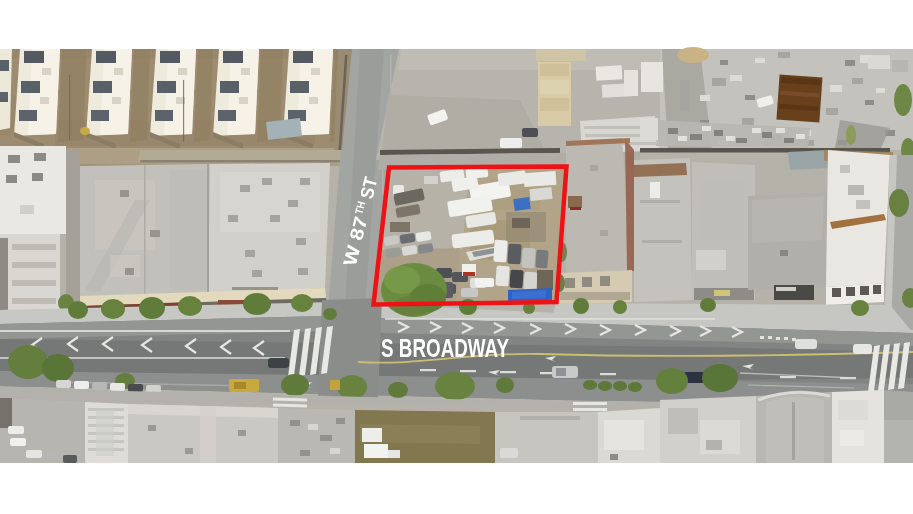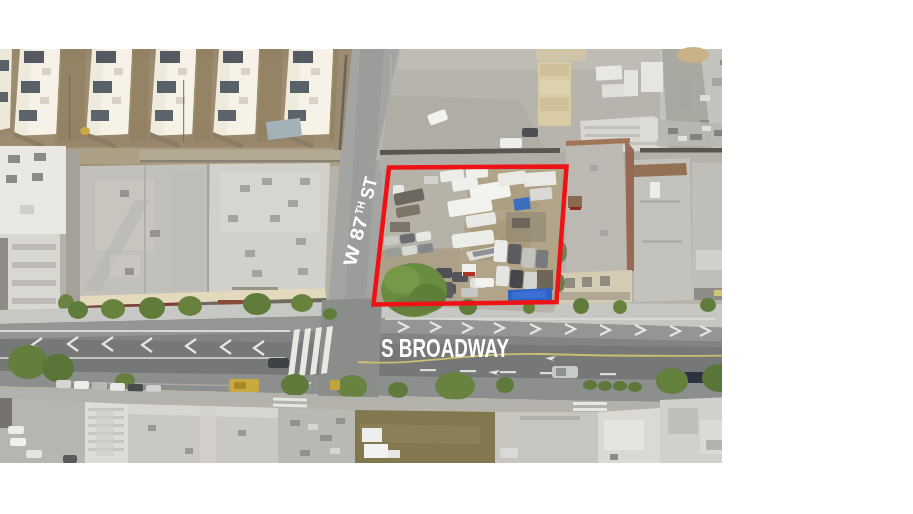--- a/index.html
+++ b/index.html
@@ -1,16 +1,16 @@
 <!DOCTYPE html>
 <html><head>
 <meta charset="utf-8">
 <style>
   html,body{margin:0;padding:0;background:#ffffff;}
-  .page{position:relative;width:722px;height:514px;background:#ffffff;overflow:hidden;
+  .page{position:relative;width:913px;height:514px;background:#ffffff;overflow:hidden;
         font-family:"Liberation Sans", sans-serif;}
 </style>
 </head>
 <body>
 <div class="page">
 <svg width="913" height="514" viewBox="0 0 913 514" xmlns="http://www.w3.org/2000/svg">
 <defs>
   <filter id="soft" x="-5%" y="-5%" width="110%" height="110%">
     <feGaussianBlur stdDeviation="0.55"></feGaussianBlur>
   </filter>

